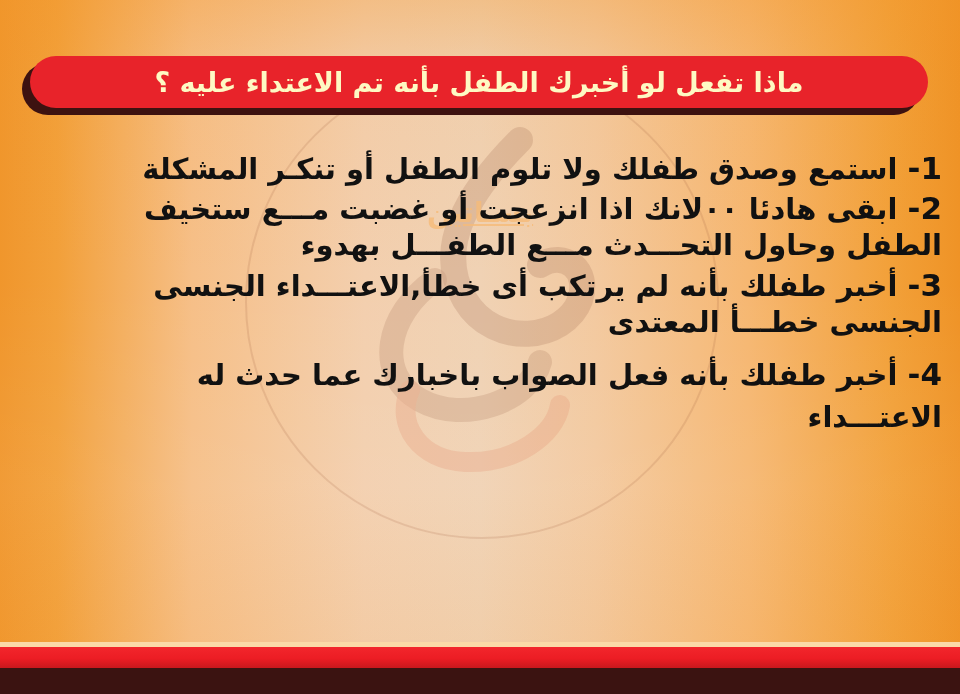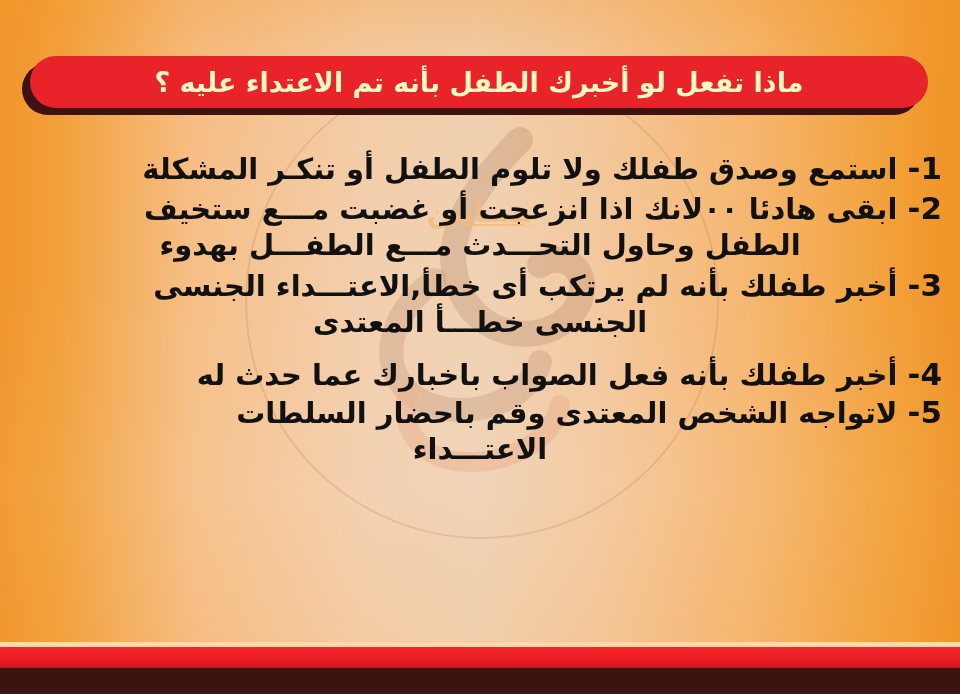--- a/index.html
+++ b/index.html
@@ -129,29 +129,29 @@
     text-align: right;
     direction: rtl;
     font-size: 29px;
     line-height: 1.22;
     margin-bottom: 2px;
   }
   .item-line {
     display: block;
     white-space: nowrap;
   }
-  .item-line.center  { text-align: center; }
+  .item-line.center  { text-align: right; }
   .item .num {
     font-size: 31px;
     font-weight: bold;
   }
   .sp-1 { }
   .sp-2 { margin-bottom: 4px; }
   .sp-3 { margin-bottom: 16px; }
-  .sp-4 { margin-bottom: 0; }
+  .sp-4 { margin-bottom: 6px; }
 
   
   .stripe-light {
     position: absolute;
     left: 0; right: 0;
     top: 642px;
     height: 5px;
     background: #fbd9a8;
   }
   .stripe-red {
@@ -217,24 +217,20 @@
     </div>
 
     <div class="item sp-4">
       <span class="item-line">
         <span class="num">4-</span>
         <span>أخبر طفلك بأنه فعل الصواب باخبارك عما حدث له</span>
       </span>
     </div>
 
     <div class="item">
-      <span class="item-line">
-        <span class="num">5-</span>
-        <span>لاتواجه الشخص المعتدى وقم باحضار السلطات</span>
-      </span>
       <span class="item-line center">الاعتـــداء</span>
     </div>
 
   </div>
 
   <div class="stripe-light"></div>
   <div class="stripe-red"></div>
   <div class="stripe-dark"></div>
 
 </div>

